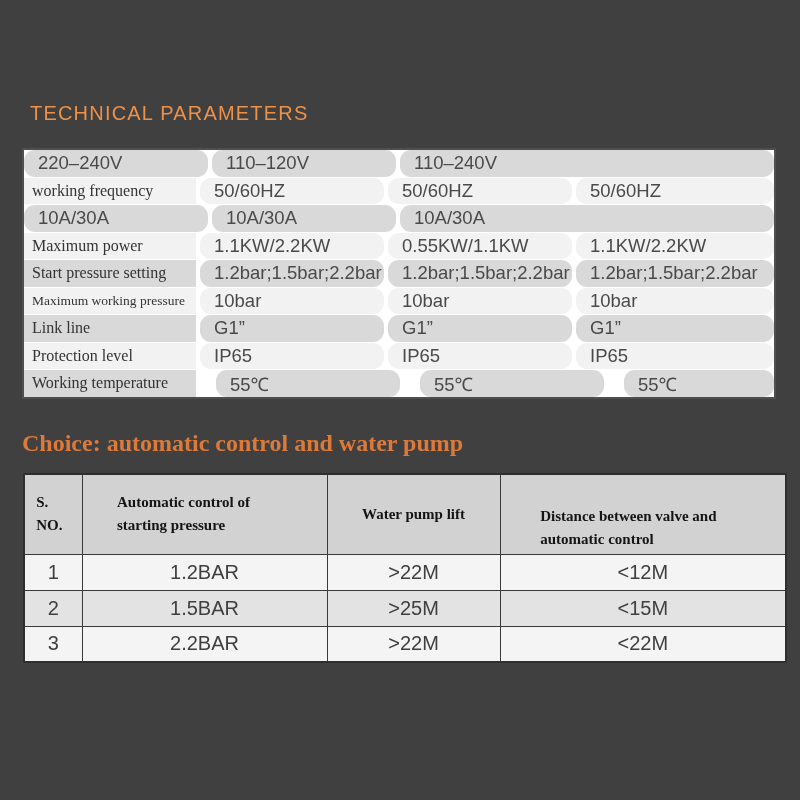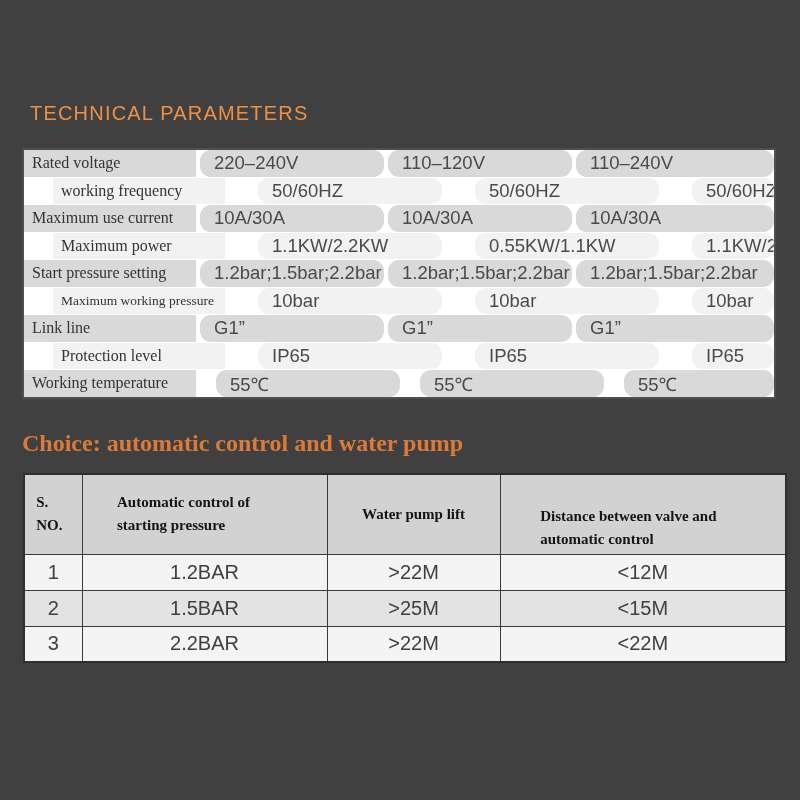--- a/index.html
+++ b/index.html
@@ -68,21 +68,21 @@
     box-sizing: border-box;
     font-family: "Liberation Sans", sans-serif;
     font-size: 18.5px;
     color: #4a4a4a;
     white-space: nowrap;
     overflow: hidden;
     border-radius: 11px;
   }
   .t1-val:last-child { flex: 1 1 auto; }
   .r-odd  > div { background: #d9d9d9; }
-  .r-even > div { background: #f2f2f2; margin-left: 29px; }
+  .r-even > div { background: #f2f2f2; }
 
   
   .title2 {
     position: absolute;
     left: 22px;
     top: 430px;
     font-family: "Liberation Serif", serif;
     font-weight: bold;
     font-size: 24px;
     color: #DD7A3A;
@@ -138,33 +138,31 @@
 </style>
 </head>
 <body>
 
 <div class="page">
 
   <div class="title1">TECHNICAL PARAMETERS</div>
 
   <div class="t1">
     <div class="t1-row r-odd">
-      <div class="t1-label">Rated voltage</div>
       <div class="t1-val">220–240V</div>
       <div class="t1-val">110–120V</div>
       <div class="t1-val">110–240V</div>
     </div>
     <div class="t1-row r-even">
       <div class="t1-label">working frequency</div>
       <div class="t1-val">50/60HZ</div>
       <div class="t1-val">50/60HZ</div>
       <div class="t1-val">50/60HZ</div>
     </div>
     <div class="t1-row r-odd">
-      <div class="t1-label">Maximum use current</div>
       <div class="t1-val">10A/30A</div>
       <div class="t1-val">10A/30A</div>
       <div class="t1-val">10A/30A</div>
     </div>
     <div class="t1-row r-even">
       <div class="t1-label">Maximum power</div>
       <div class="t1-val">1.1KW/2.2KW</div>
       <div class="t1-val">0.55KW/1.1KW</div>
       <div class="t1-val">1.1KW/2.2KW</div>
     </div>

